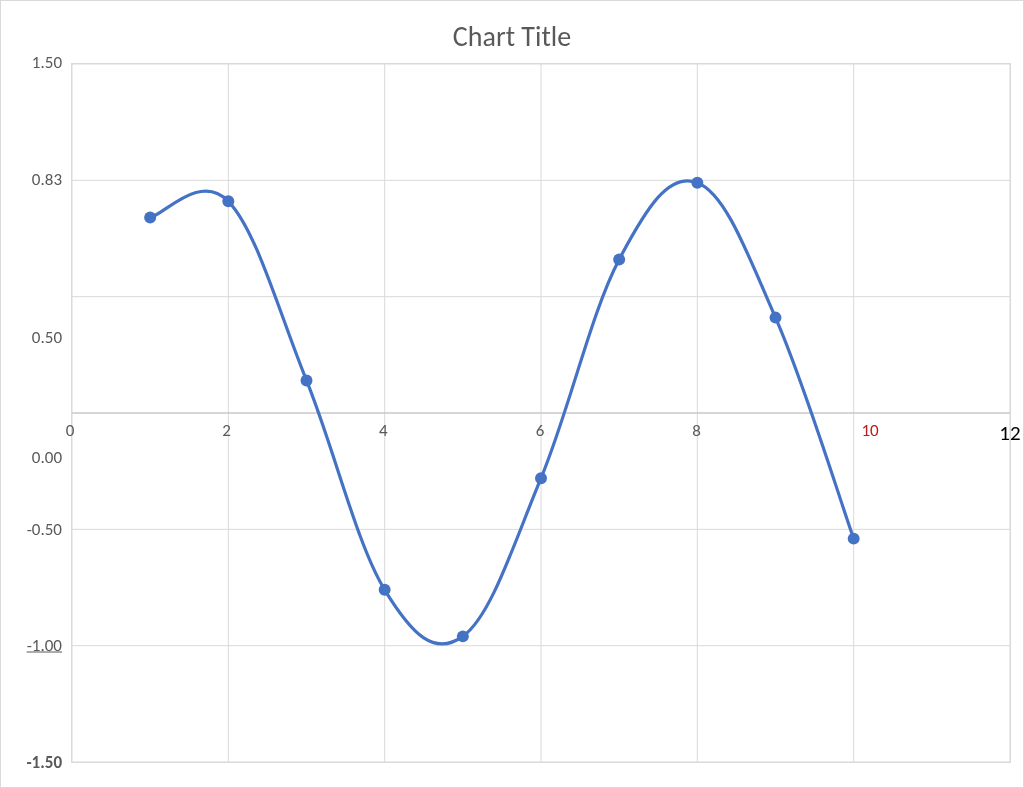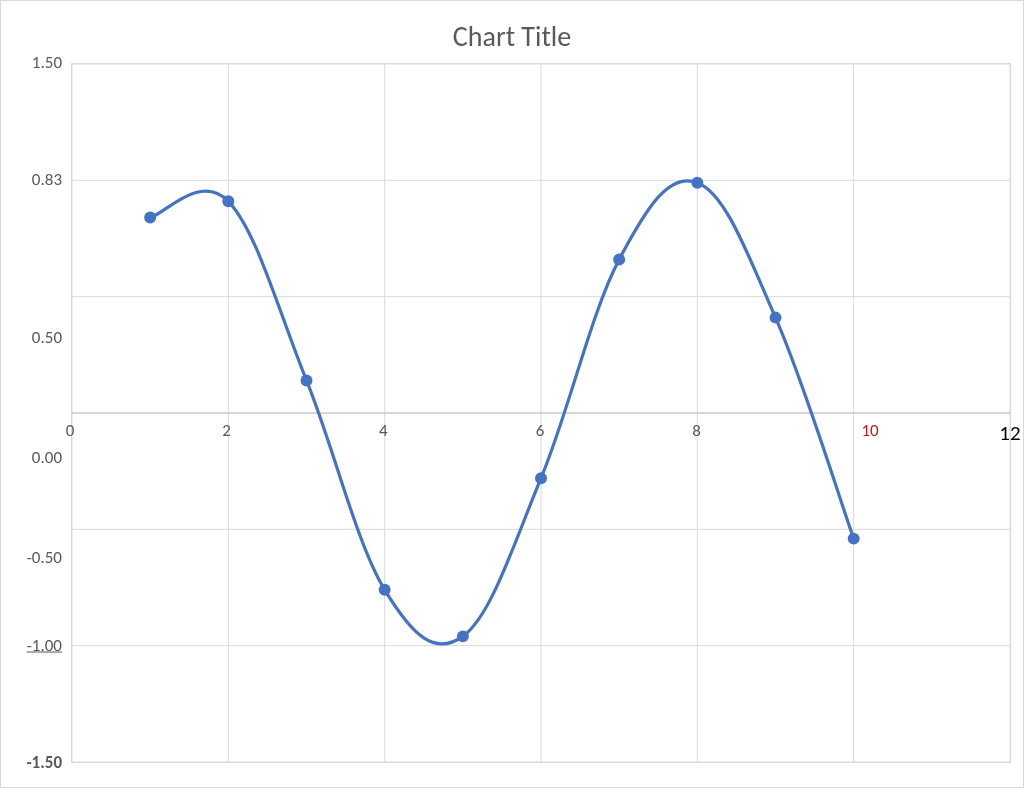--- a/index.html
+++ b/index.html
@@ -95,21 +95,21 @@
           <circle cx="783.3333333333334" cy="476" r="6" fill="#4472C4"></circle>
         </g>
     </svg>
     <div id="y-labels"></div>
     <div id="x-labels"></div>
   </div>
 </div>
 
 <div class="y-tick-label" style="top: 762px; position: fixed; font-weight: bold;">-1.50</div>
 <div class="y-tick-label" style="top: 645.333px; position: fixed; text-decoration: underline;">-1.00</div>
-<div class="y-tick-label" style="top: 528.667px; position: fixed; margin-top: 28px;">-0.50</div>
+<div class="y-tick-label" style="top: 528.667px; position: fixed;">-0.50</div>
 <div class="y-tick-label" style="top: 412px; position: fixed; margin-top: 45px;">0.00</div>
 <div class="y-tick-label" style="top: 295.333px; position: fixed; margin-top: 42px;">0.50</div>
 <div class="y-tick-label" style="top: 178.667px; position: fixed;">0.83</div>
 <div class="y-tick-label" style="top: 62px; position: fixed;">1.50</div>
 <div style="position: fixed; left: 70px; top: 420px; transform: translateX(-50%); font-size: 17px; color: rgb(89, 89, 89);">0</div>
 <div style="position: fixed; left: 226.667px; top: 420px; transform: translateX(-50%); font-size: 17px; color: rgb(89, 89, 89);">2</div>
 <div style="position: fixed; left: 383.333px; top: 420px; transform: translateX(-50%); font-size: 17px; color: rgb(89, 89, 89);">4</div>
 <div style="position: fixed; left: 540px; top: 420px; transform: translateX(-50%); font-size: 17px; color: rgb(89, 89, 89);">6</div>
 <div style="position: fixed; left: 696.667px; top: 420px; transform: translateX(-50%); font-size: 17px; color: rgb(89, 89, 89);">8</div>
 <div style="position: fixed; left: 870px; top: 420px; transform: translateX(-50%); font-size: 17px; color: #b91c1c;">10</div>

